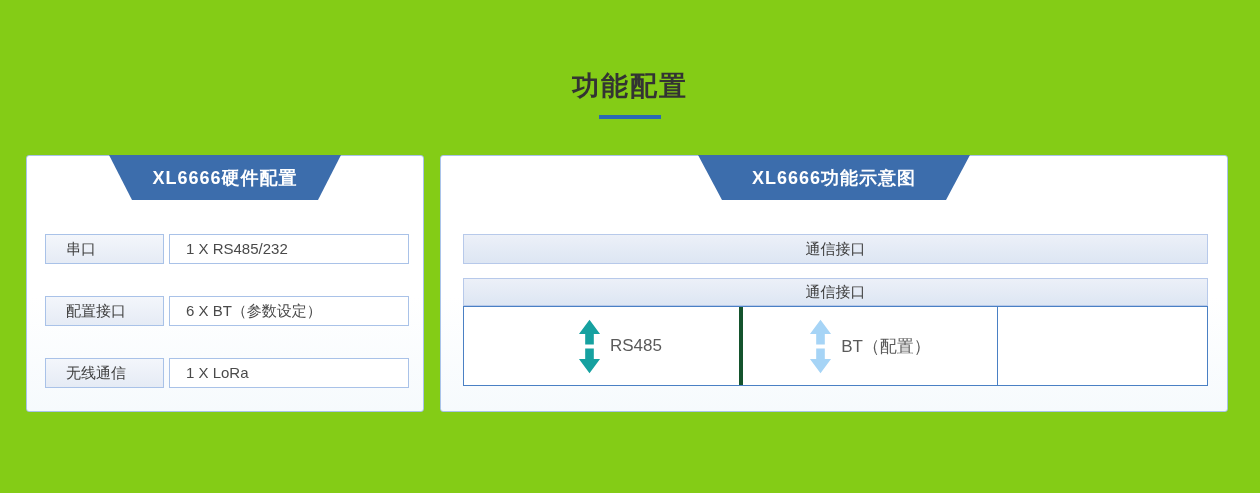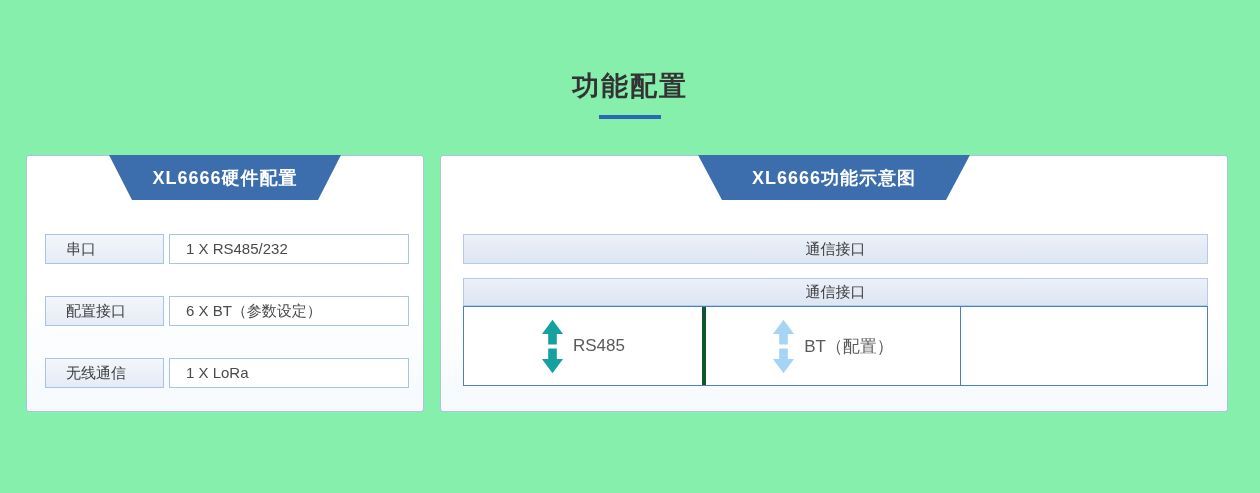--- a/index.html
+++ b/index.html
@@ -2,21 +2,21 @@
 <html><head>
 <meta charset="utf-8">
 <style>
   * { margin:0; padding:0; box-sizing:border-box; }
   html,body { background:#ffffff; }
   body { font-family:"Liberation Sans","DejaVu Sans",sans-serif; }
 
   .canvas {
     position:relative;
     width:1260px; height:493px;
-    background:#86efac;
+    background:#84cc16;
     overflow:hidden;
   }
 
   
   .title-wrap {
     position:absolute; left:0; top:68px; width:100%;
     display:flex; flex-direction:column; align-items:center;
   }
   .page-title {
     font-size:27px; font-weight:bold; color:#333333;
@@ -69,20 +69,21 @@
     border:1px solid #b7c9ea;
     display:flex; align-items:center; justify-content:center;
     font-size:15px; color:#3f3f3f;
   }
   .passthrough-bar { top:78px; }
   .iface-header    { top:122px; height:28px; }
   .iface-body {
     position:absolute; left:22px; top:150px; width:745px; height:80px;
     border:1px solid #4a80c4; background:#ffffff;
     display:flex;
+    padding-left:37px;
   }
   .iface-cell {
     display:flex; align-items:center; justify-content:center; gap:9px;
     height:100%;
   }
   .iface-cell:nth-child(1) { width:238px; }
   .iface-cell:nth-child(2) { width:259px; border-left:4px solid #14532d; border-right:1px solid #4a80c4;justify-content:center; }
   .iface-cell:nth-child(3) { width:246px; }
   .arrow-icon { width:23px; height:55px; display:block; }
   .cell-label { font-size:17px; color:#5a5a5a; }

